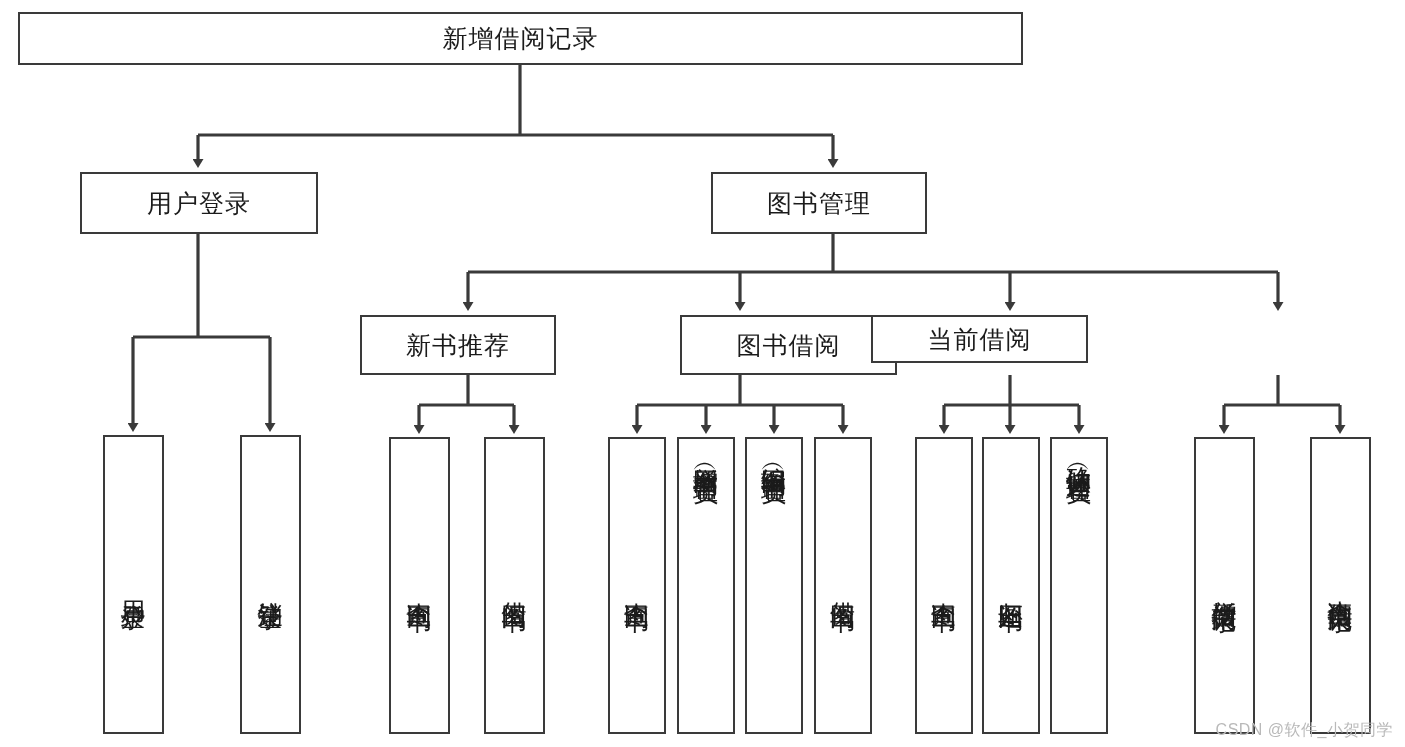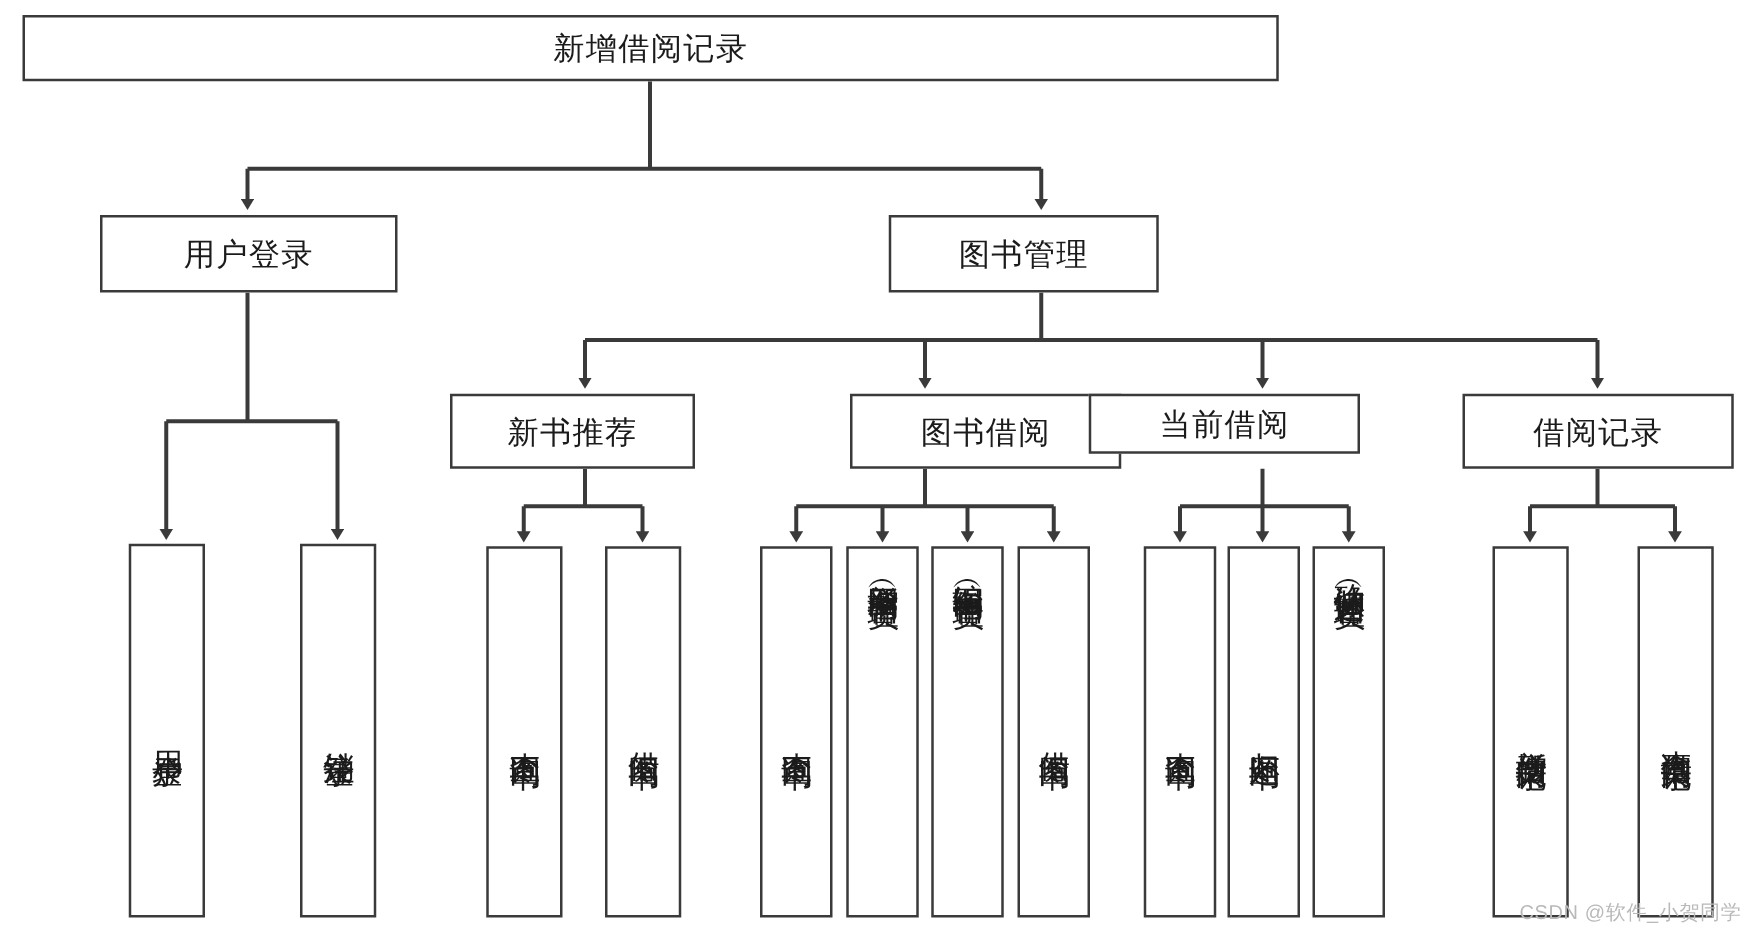--- a/index.html
+++ b/index.html
@@ -136,23 +136,20 @@
 
   <div class="node horiz" style="left:360px; top:315px; width:196px; height:60px;">
     <span>新书推荐</span>
   </div>
   <div class="node horiz" style="left:632px; top:315px; width:217px; height:60px;margin-left:48px;">
     <span>图书借阅</span>
   </div>
   <div class="node horiz" style="left:871px; top:315px; width:217px; height:48px;">
     <span>当前借阅</span>
   </div>
-  <div class="node horiz" style="left:1170px; top:315px; width:217px; height:60px;">
-    <span>借阅记录</span>
-  </div>
 
   <div class="node vert centered" style="left:103px; top:435px; width:61px; height:299px;">
     <span class="vlabel">用户登录</span>
   </div>
   <div class="node vert centered" style="left:240px; top:435px; width:61px; height:299px;">
     <span class="vlabel">注销登录</span>
   </div>
 
   <div class="node vert centered" style="left:389px; top:437px; width:61px; height:297px;">
     <span class="vlabel">查询图书</span>

